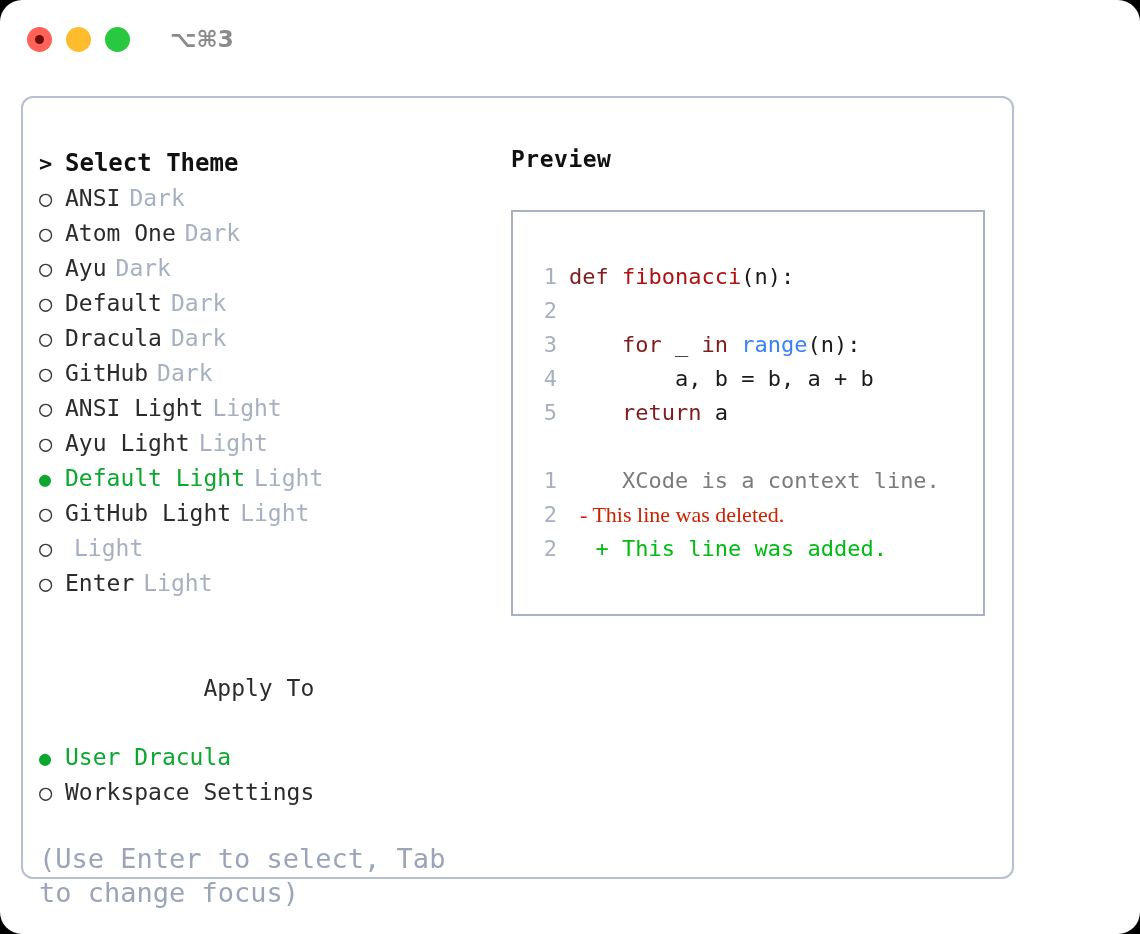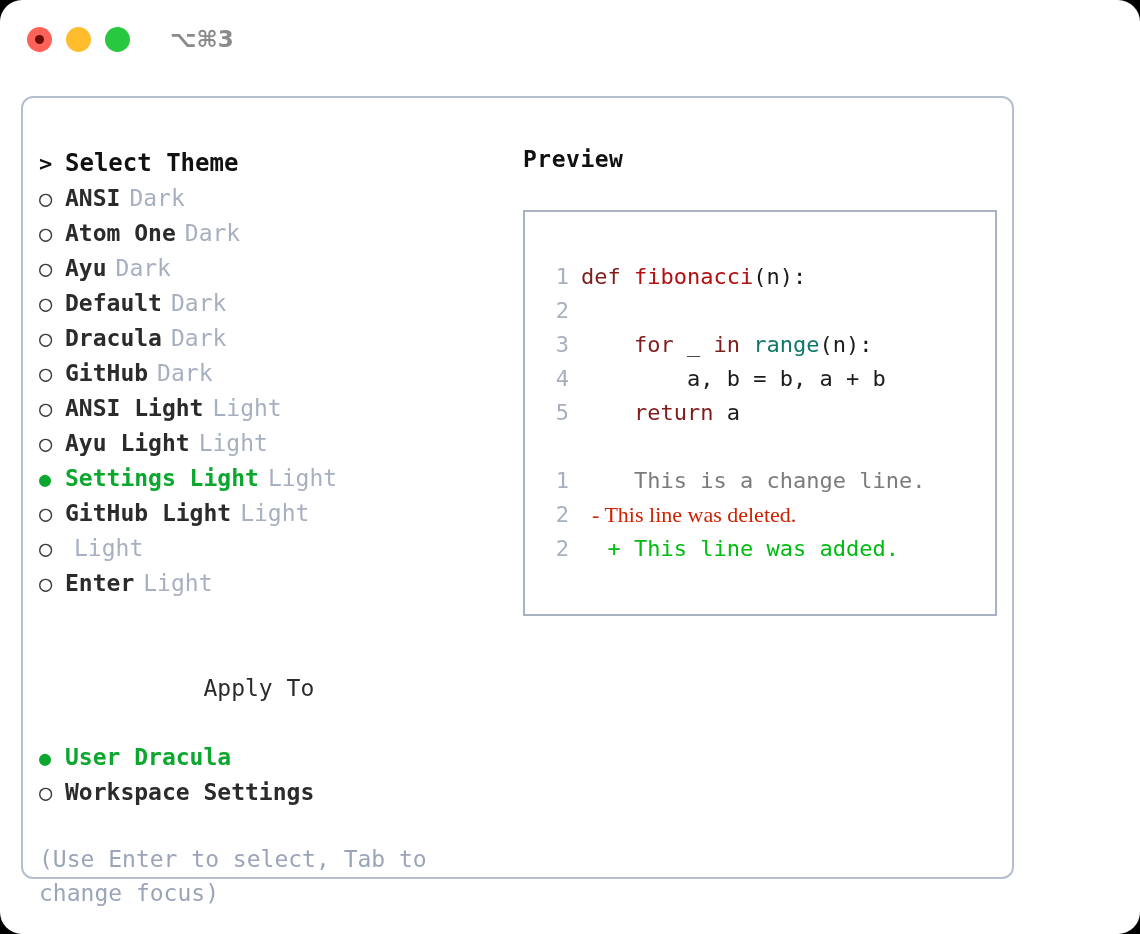--- a/index.html
+++ b/index.html
@@ -113,45 +113,45 @@
   .marker.filled { color: #0ba72e; font-size: 20px; }
   .marker.blank  { color: transparent; }
 
   .head-row {
     font-weight: 700;
     color: #111111;
     font-size: 24px;
   }
   .head-row .marker { font-weight: 700; color: #111111; }
 
-  .label      { color: #2b2b2b; font-weight: bold; }
+  .label      { color: #2b2b2b; }
   .label.sel  { color: #0ba72e; }
   .suffix     { color: #a7b0c0; margin-left: 9px; }
 
   .section-head {
     font-size: 23px;
     line-height: 34px;
     color: #2b2b2b;
     white-space: pre;
   }
   .spacer-sm { height: 36px; }
 
   .hint {
     margin-top: 32px;
-    font-size: 23px;
+    font-size: 27px;
     line-height: 34px;
     color: #9ba5b7;
     white-space: pre-wrap;
     width: 410px;
   }
 
   
   .right-col {
     position: absolute;
-    left: 500px;
+    left: 488px;
     top: 48px;
     width: 490px;
   }
   .preview-title {
     font-size: 23px;
     font-weight: 700;
     color: #111111;
     margin-bottom: 38px;
     letter-spacing: 0.5px;
   }
@@ -172,21 +172,21 @@
   }
   .ln {
     flex: 0 0 44px;
     text-align: right;
     color: #a7b0c0;
     padding-right: 12px;
   }
   .code { color: #1b1b1b; }
   .kw   { color: #7f1d1d; }
   .fn   { color: #b01010; }
-  .bi   { color: #0f766e; }
+  .bi   { color: #3b82f6; }
   .gap-line { height: 34px; }
 
   .dl-ctx { color: #7b7b7b; }
   .dl-del { color: #cc2200; font-family: Liberation Serif, serif; }
   .dl-add { color: #00bb11; }
 </style>
 </head>
 <body>
 
 <div class="window">
@@ -213,21 +213,21 @@
 
         <div id="theme-list">
             <div class="row"><span class="marker hollow">○</span><span class="label">ANSI</span><span class="suffix">Dark</span></div>
             <div class="row"><span class="marker hollow">○</span><span class="label">Atom One</span><span class="suffix">Dark</span></div>
             <div class="row"><span class="marker hollow">○</span><span class="label">Ayu</span><span class="suffix">Dark</span></div>
             <div class="row"><span class="marker hollow">○</span><span class="label">Default</span><span class="suffix">Dark</span></div>
             <div class="row"><span class="marker hollow">○</span><span class="label">Dracula</span><span class="suffix">Dark</span></div>
             <div class="row"><span class="marker hollow">○</span><span class="label">GitHub</span><span class="suffix">Dark</span></div>
             <div class="row"><span class="marker hollow">○</span><span class="label">ANSI Light</span><span class="suffix">Light</span></div>
             <div class="row"><span class="marker hollow">○</span><span class="label">Ayu Light</span><span class="suffix">Light</span></div>
-            <div class="row"><span class="marker filled">●</span><span class="label sel">Settings Light</span><span class="suffix">Light</span></div>
+            <div class="row"><span class="marker filled">●</span><span class="label sel">Default Light</span><span class="suffix">Light</span></div>
             <div class="row"><span class="marker hollow">○</span><span class="label">GitHub Light</span><span class="suffix">Light</span></div>
             <div class="row"><span class="marker hollow">○</span><span class="suffix">Light</span></div>
             <div class="row"><span class="marker hollow">○</span><span class="label">Enter</span><span class="suffix">Light</span></div>
           </div>
 
         <div class="spacer-sm"></div>
 
         <div class="section-head">
           <span class="marker blank">○</span><span>Apply To</span>
         </div>
@@ -245,21 +245,21 @@
         <div class="preview-box">
           <div id="code-block">
               <div class="code-line"><span class="ln">1</span><span><span class="code"></span><span class="kw">def</span><span class="code"> </span><span class="fn">fibonacci</span><span class="code">(n):</span></span></div>
               <div class="code-line"><span class="ln">2</span></div>
               <div class="code-line"><span class="ln">3</span><span><span class="code">    </span><span class="kw">for</span><span class="code"> _ </span><span class="kw">in</span><span class="code"> </span><span class="bi">range</span><span class="code">(n):</span></span></div>
               <div class="code-line"><span class="ln">4</span><span><span class="code">        </span><span class="code">a, b = b, a + b</span></span></div>
               <div class="code-line"><span class="ln">5</span><span><span class="code">    </span><span class="kw">return</span><span class="code"> a</span></span></div>
             </div>
           <div class="gap-line"></div>
           <div id="diff-block">
-              <div class="code-line"><span class="ln">1</span><span class="dl-ctx">    This is a change line.</span></div>
+              <div class="code-line"><span class="ln">1</span><span class="dl-ctx">    XCode is a context line.</span></div>
               <div class="code-line"><span class="ln">2</span><span class="dl-del">  - This line was deleted.</span></div>
               <div class="code-line"><span class="ln">2</span><span class="dl-add">  + This line was added.</span></div>
             </div>
         </div>
       </div>
 
     </div>
   </div>
 </div>
 

